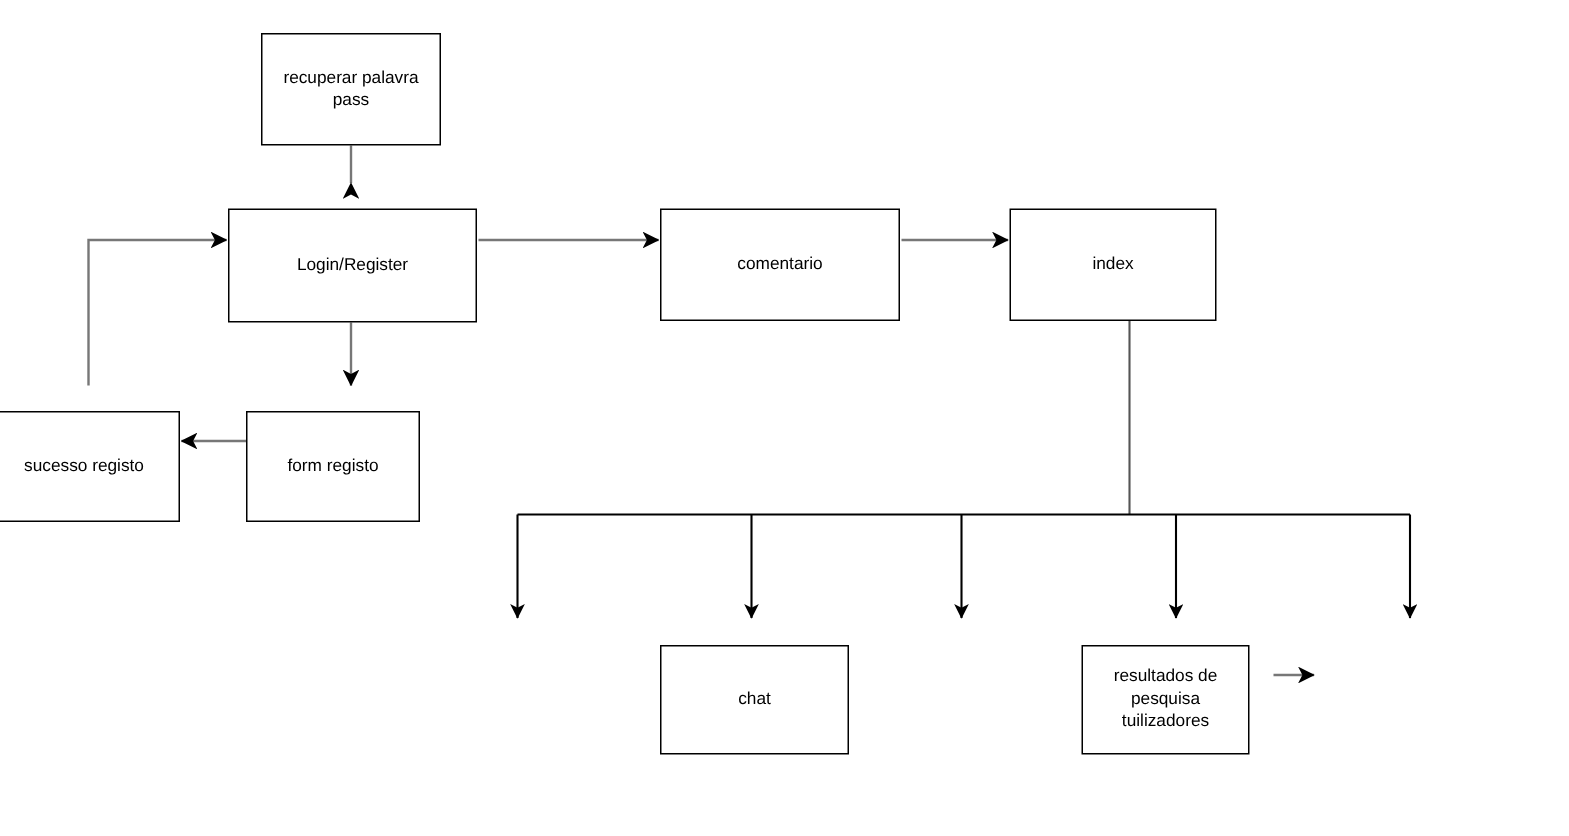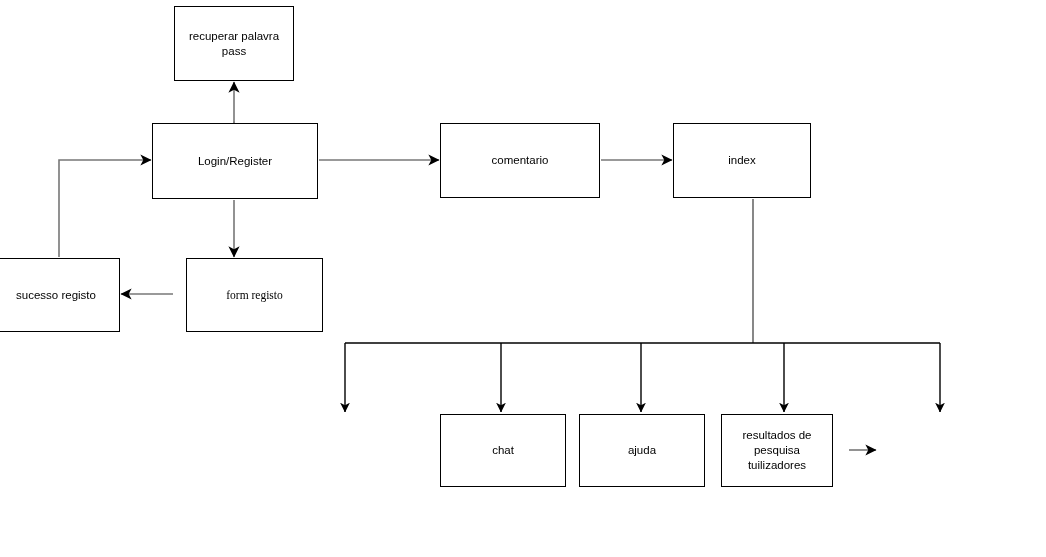--- a/index.html
+++ b/index.html
@@ -25,20 +25,21 @@
     background: #ffffff;
     display: flex;
     align-items: center;
     justify-content: center;
     text-align: center;
     font-size: 11.5px;
     line-height: 15px;
     color: #000000;
     z-index: 2;
     padding: 2px 8px;
+    margin-top: 16px;
   }
   .node-label {
     display: block;
     white-space: pre-line;
   }
   #edges {
     position: absolute;
     left: 0;
     top: 0;
     width: 1046px;
@@ -101,32 +102,29 @@
   </div>
 
   <div class="node" style="left:673px; top:123px; width:138px; height:75px;">
     <span class="node-label">index</span>
   </div>
 
   <div class="node" style="left:-8px; top:258px; width:128px; height:74px;">
     <span class="node-label">sucesso registo</span>
   </div>
 
-  <div class="node" style="left:186px; top:258px; width:137px; height:74px;font-family:Liberation Serif, serif;">
+  <div class="node" style="left:164px; top:258px; width:116px; height:74px;">
     <span class="node-label">form registo</span>
   </div>
 
 
   <div class="node" style="left:440px; top:414px; width:126px; height:73px;">
     <span class="node-label">chat</span>
   </div>
 
-  <div class="node" style="left:579px; top:414px; width:126px; height:73px;">
-    <span class="node-label">ajuda</span>
-  </div>
 
   <div class="node" style="left:721px; top:414px; width:112px; height:73px;">
     <span class="node-label">resultados de
 pesquisa
 tuilizadores</span>
   </div>
 
 
 </div>
 

